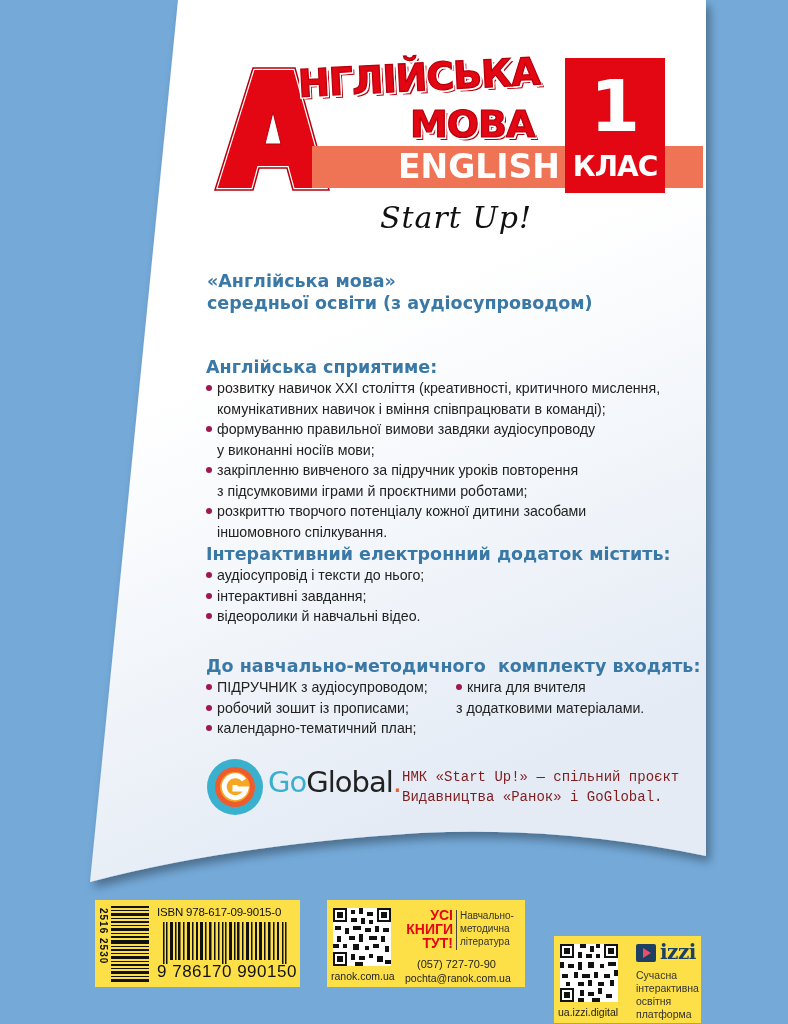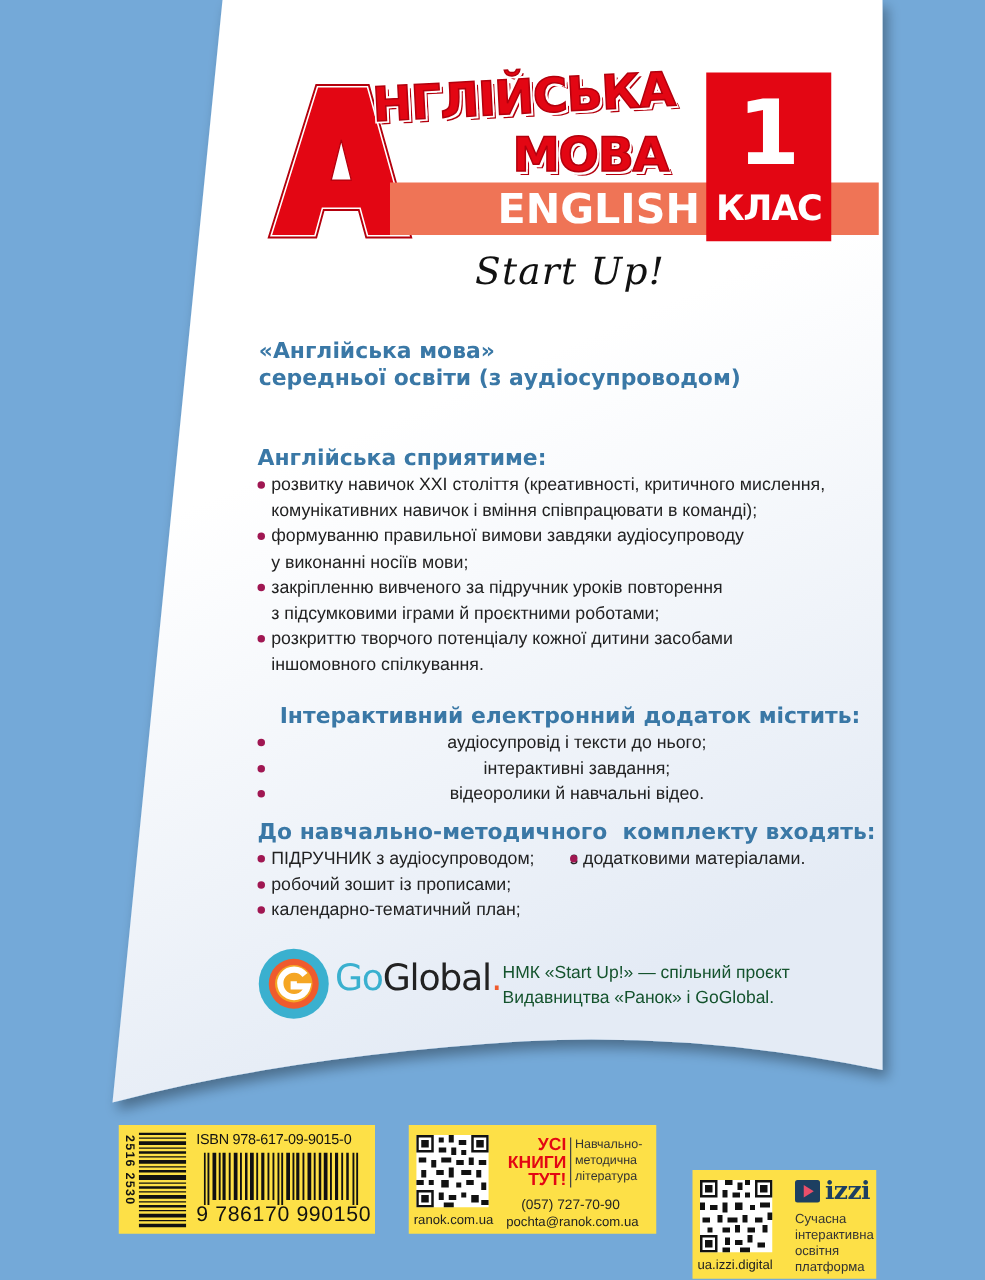--- a/index.html
+++ b/index.html
@@ -67,36 +67,36 @@
     font-size: 14.2px; line-height: 20.5px; color: #222;
     font-family: "Liberation Sans", sans-serif;
   }
   .blist li .bullet {
     position: absolute; left: 0; top: 7px;
     width: 6px; height: 6px; border-radius: 50%; background: #a01752;
   }
   .blist li .cont { display: block; }
 
   #sec1 { left: 206px; top: 356px; width: 500px; }
-  #sec2 { left: 206px; top: 562px; width: 500px; text-align: center; }
+  #sec2 { left: 206px; top: 543px; width: 500px; }
   #sec3 { left: 206px; top: 655px; width: 500px; }
   #sec3-col1 { left: 206px; top: 677px; width: 250px; }
   #sec3-col2 { left: 456px; top: 677px; width: 250px; }
 
   
   #goglobal-logo { left: 206px; top: 758px; width: 58px; height: 58px; }
   #goglobal-wordmark {
     left: 268px; top: 765px; font-size: 29px; color: #222;
     font-family: "DejaVu Sans", sans-serif; letter-spacing: -1px;
   }
   #goglobal-wordmark .go { color: #3ab0cf; }
   #goglobal-wordmark .dot { color: #ef5b2d; }
   #partner-note {
-    left: 402px; top: 767px; font-size: 14px; line-height: 20px; color: #14532d;
-    font-family: Liberation Sans, sans-serif;
+    left: 402px; top: 767px; font-size: 14px; line-height: 20px; color: #7f1d1d;
+    font-family: Liberation Mono, monospace;
   }
 
   
   .wbox { background: #fde047; position: absolute; }
   #isbn-box { left: 95px; top: 900px; width: 205px; height: 87px; }
   #ranok-box { left: 327px; top: 900px; width: 198px; height: 87px; }
   #izzi-box { left: 554px; top: 936px; width: 147px; height: 87px; }
 
   #isbn-text {
     position: absolute; left: 62px; top: 6px; font-size: 11.5px; color: #111;
@@ -253,20 +253,21 @@
       <span class="cont">робочий зошит із прописами;</span>
     </li>
   <li>
       <span class="bullet"></span>
       <span class="cont">календарно-тематичний план;</span>
     </li>
 </ul>
 <ul id="sec3-col2" class="abs blist">
   <li>
       <span class="bullet"></span>
+      <span class="cont">книга для вчителя</span>
       <span class="cont" style="margin-left:-11px;">з додатковими матеріалами.</span>
     </li>
 </ul>
 
 <svg id="goglobal-logo" class="abs" viewBox="0 0 58 58">
   <circle cx="29" cy="29" r="28" fill="#3ab0cf"></circle>
   <circle cx="29" cy="29" r="20" fill="#ef5b2d"></circle>
   <circle cx="29" cy="29" r="15" fill="#f5a623"></circle>
   <path d="M38 22 A11 11 0 1 0 40 31 L29 31 L29 27" fill="none" stroke="#fff" stroke-width="5"></path>
 </svg>

